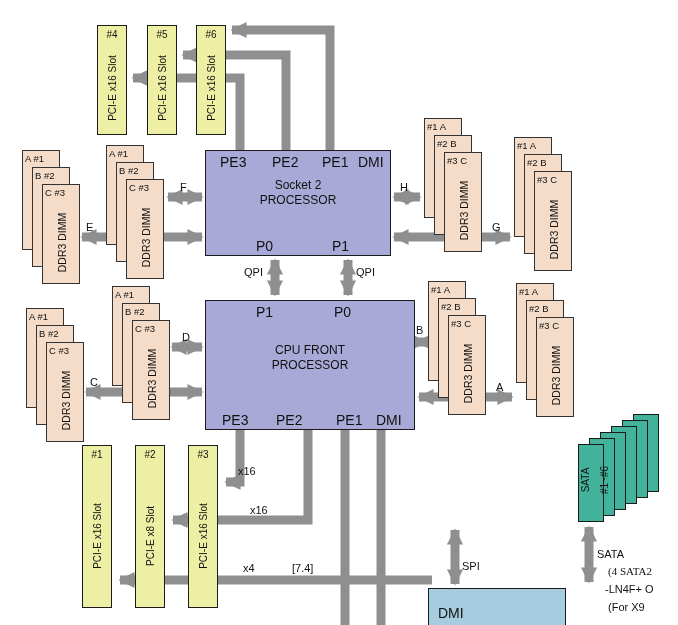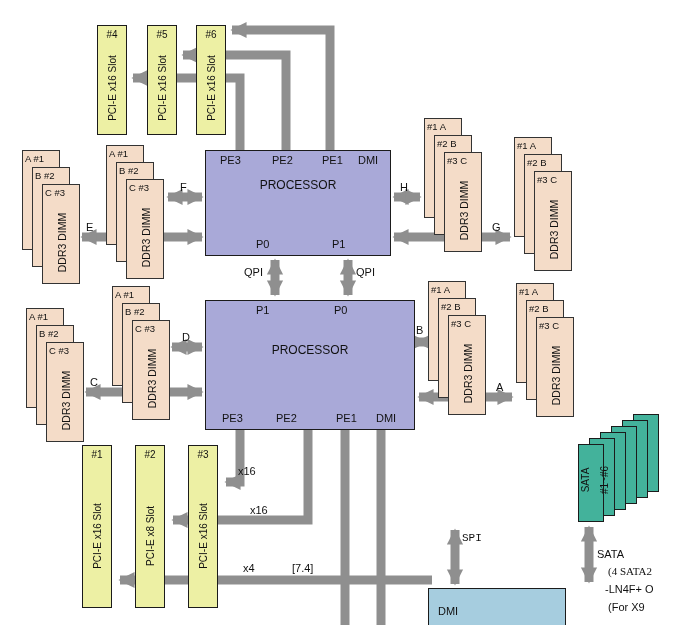--- a/index.html
+++ b/index.html
@@ -10,21 +10,21 @@
   .lbl{position:absolute;z-index:3;font-size:11px;white-space:nowrap;}
   .slot{width:30px;background:#edf0a4;text-align:center;}
   .slot-top{height:110px;}
   .slot-bot{height:163px;}
   .slot-id{display:block;font-size:10px;padding-top:3px;}
   .vlabel{position:absolute;font-size:10px;white-space:nowrap;transform:rotate(-90deg);
           text-align:center;height:14px;line-height:14px;}
   .vlabel-top{left:-30px;top:55px;width:90px;}
   .vlabel-bot{left:-55px;top:83px;width:140px;}
   .cpu{background:#a9a9d8;}
-  .port{position:absolute;font-size:11px;white-space:nowrap;}
+  .port{position:absolute;font-size:14px;white-space:nowrap;}
   .cpu-title{position:absolute;left:0;width:100%;text-align:center;font-size:12px;line-height:15px;}
   .dimm-stack{position:absolute;z-index:2;width:60px;height:136px;}
   .dimm-card{position:absolute;width:38px;height:100px;background:#f4dcc8;border:1px solid #333;box-sizing:border-box;}
   .dimm-tab{display:block;font-size:9.5px;padding:2px 0 0 2px;white-space:nowrap;}
   .dimm-vlabel{position:absolute;left:-21px;top:50px;width:80px;height:15px;line-height:15px;
                font-size:10.5px;transform:rotate(-90deg);text-align:center;white-space:nowrap;}
   .bios{background:#c9c9c9;text-align:center;font-size:11px;line-height:14px;padding-top:5px;}
   .pch{background:#a6cddf;}
   .sata-card{position:absolute;width:26px;height:78px;background:#43b29b;border:1px solid #1b1b1b;box-sizing:border-box;z-index:2;}
   .sata-label{position:absolute;left:556px;top:460px;width:80px;height:40px;transform:rotate(-90deg);
@@ -94,30 +94,32 @@
     <span class="slot-id">#3</span>
     <span class="vlabel vlabel-bot">PCI-E x16 Slot</span>
   </div>
 
   <div class="box cpu" style="left:205px;top:150px;width:186px;height:106px;">
     <span class="port" style="left:14px;top:3px;">PE3</span>
     <span class="port" style="left:66px;top:3px;">PE2</span>
     <span class="port" style="left:116px;top:3px;">PE1</span>
     <span class="port" style="left:152px;top:3px;">DMI</span>
     <div class="cpu-title" style="top:27px;">
+      <div>Socket  2</div>
       <div>PROCESSOR</div>
     </div>
     <span class="port" style="left:50px;top:87px;">P0</span>
     <span class="port" style="left:126px;top:87px;">P1</span>
   </div>
 
   <div class="box cpu" style="left:205px;top:300px;width:210px;height:130px;">
     <span class="port" style="left:50px;top:3px;">P1</span>
     <span class="port" style="left:128px;top:3px;">P0</span>
     <div class="cpu-title" style="top:42px;">
+      <div>CPU FRONT</div>
       <div>PROCESSOR</div>
     </div>
     <span class="port" style="left:16px;top:111px;">PE3</span>
     <span class="port" style="left:70px;top:111px;">PE2</span>
     <span class="port" style="left:130px;top:111px;">PE1</span>
     <span class="port" style="left:170px;top:111px;">DMI</span>
   </div>
 
   <div class="dimm-stack" style="left:22px;top:150px;">
     <div class="dimm-card" style="left:0;top:0;">
@@ -242,20 +244,20 @@
   <span class="lbl" style="left:182px;top:331px;">D</span>
   <span class="lbl" style="left:90px;top:376px;">C</span>
   <span class="lbl" style="left:416px;top:324px;">B</span>
   <span class="lbl" style="left:496px;top:381px;">A</span>
   <span class="lbl" style="left:244px;top:266px;">QPI</span>
   <span class="lbl" style="left:356px;top:266px;">QPI</span>
   <span class="lbl" style="left:238px;top:465px;">x16</span>
   <span class="lbl" style="left:250px;top:504px;">x16</span>
   <span class="lbl" style="left:243px;top:562px;">x4</span>
   <span class="lbl" style="left:292px;top:562px;">[7.4]</span>
-  <span class="lbl" style="left:462px;top:532px;font-family:Liberation Mono, monospace;">SPI</span>
+  <span class="lbl" style="left:462px;top:560px;">SPI</span>
   <span class="lbl" style="left:597px;top:548px;">SATA</span>
 
   <span class="lbl" style="left:608px;top:565px;font-family:Liberation Serif, serif;">(4 SATA2</span>
   <span class="lbl" style="left:605px;top:583px;">-LN4F+ O</span>
   <span class="lbl" style="left:608px;top:601px;">(For X9</span>
 
 </div>
 
 </body></html>

